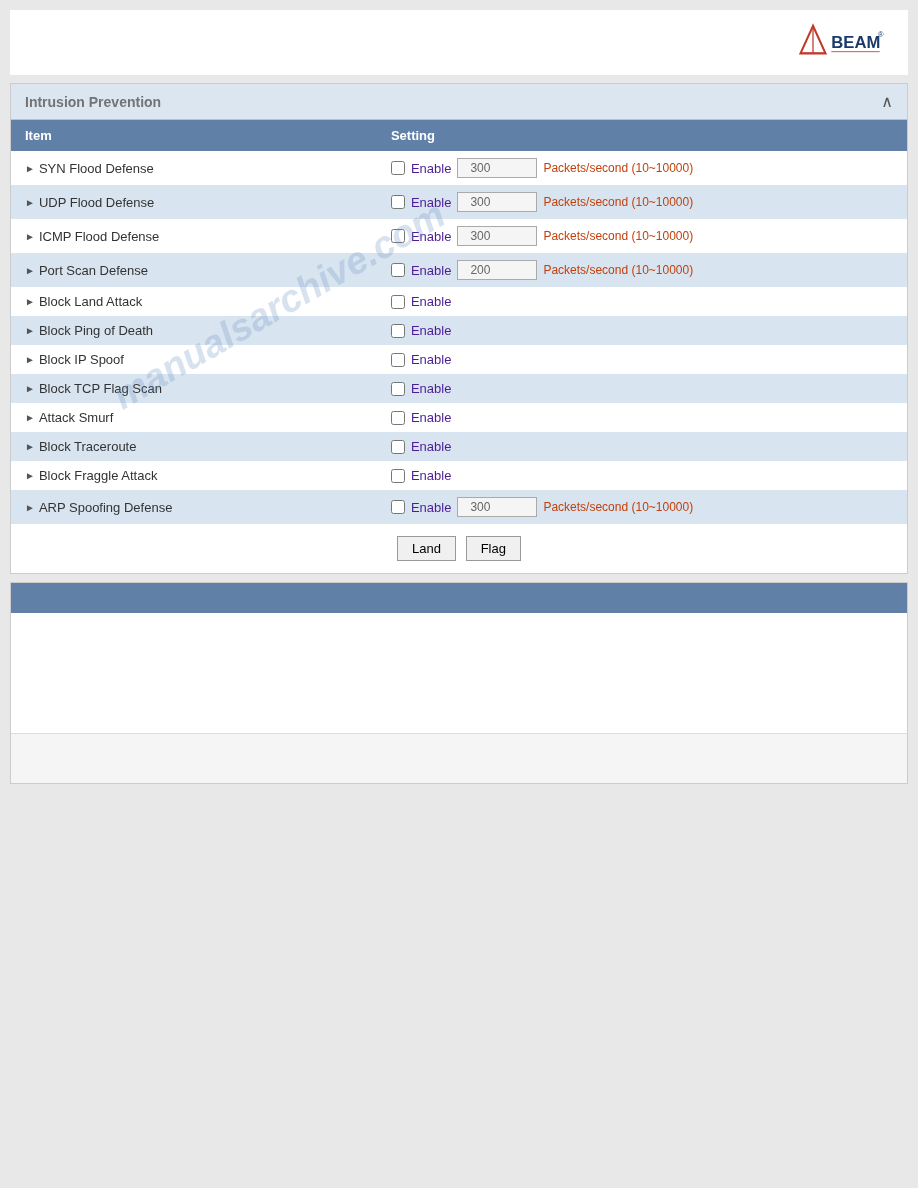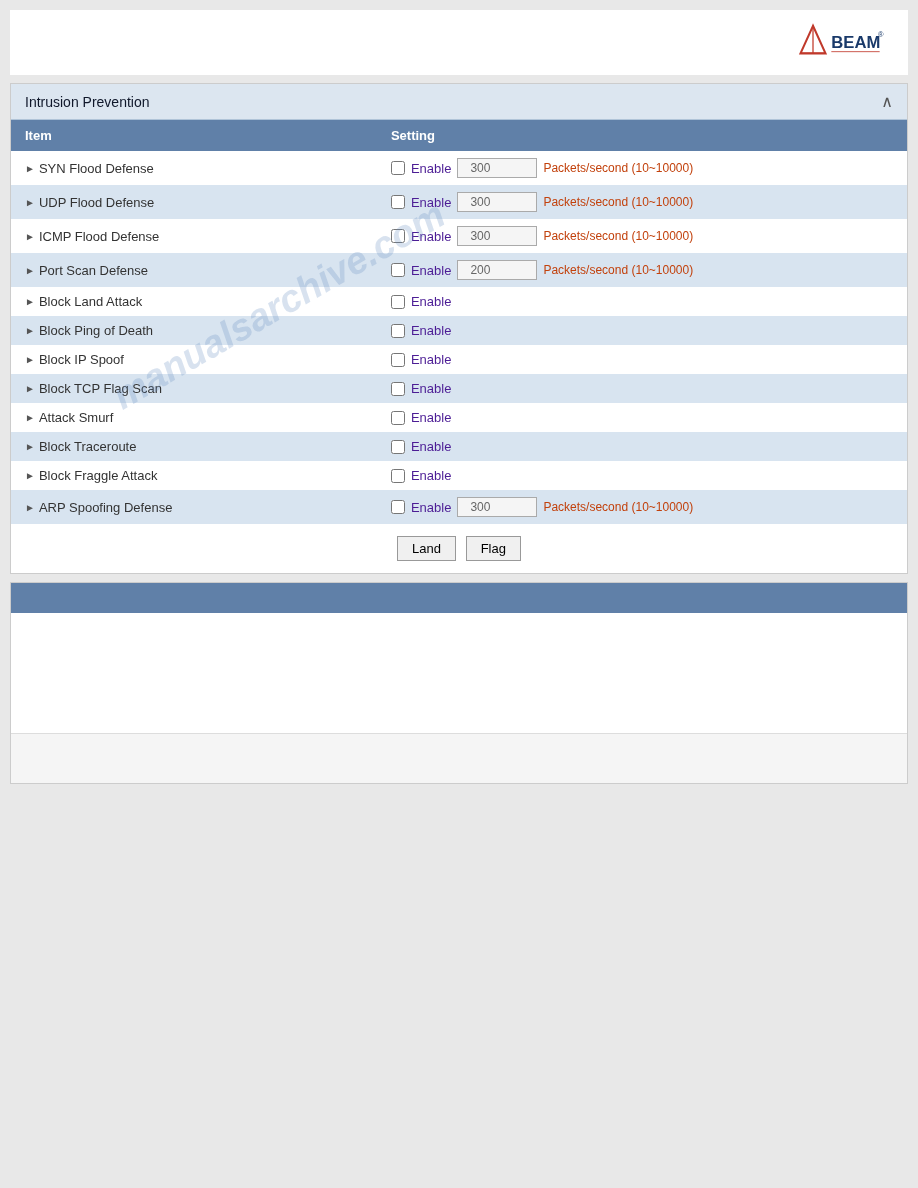--- a/index.html
+++ b/index.html
@@ -49,23 +49,23 @@
     .section-header {
       display: flex;
       justify-content: space-between;
       align-items: center;
       background: #dce6f0;
       border-bottom: 1px solid #b0c4d8;
       padding: 8px 14px;
     }
 
     .section-title {
-      font-weight: normal;
+      font-weight: bold;
       font-size: 14px;
-      color: #0f172a;
+      color: #737373;
     }
 
     .collapse-icon {
       font-size: 16px;
       color: #555;
       cursor: pointer;
     }
 
     
     .data-table {

